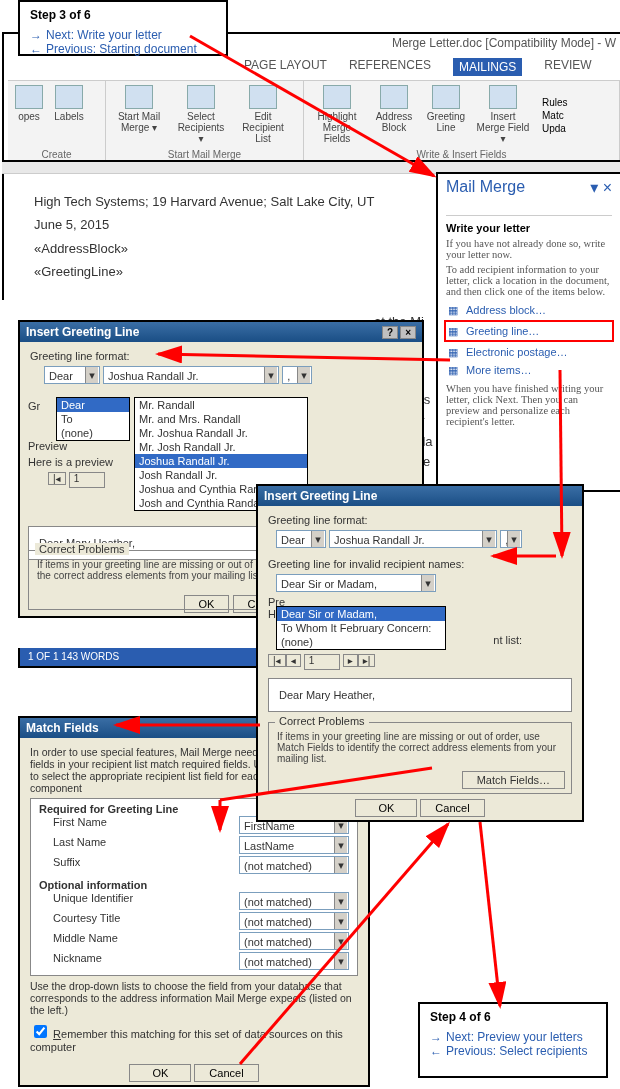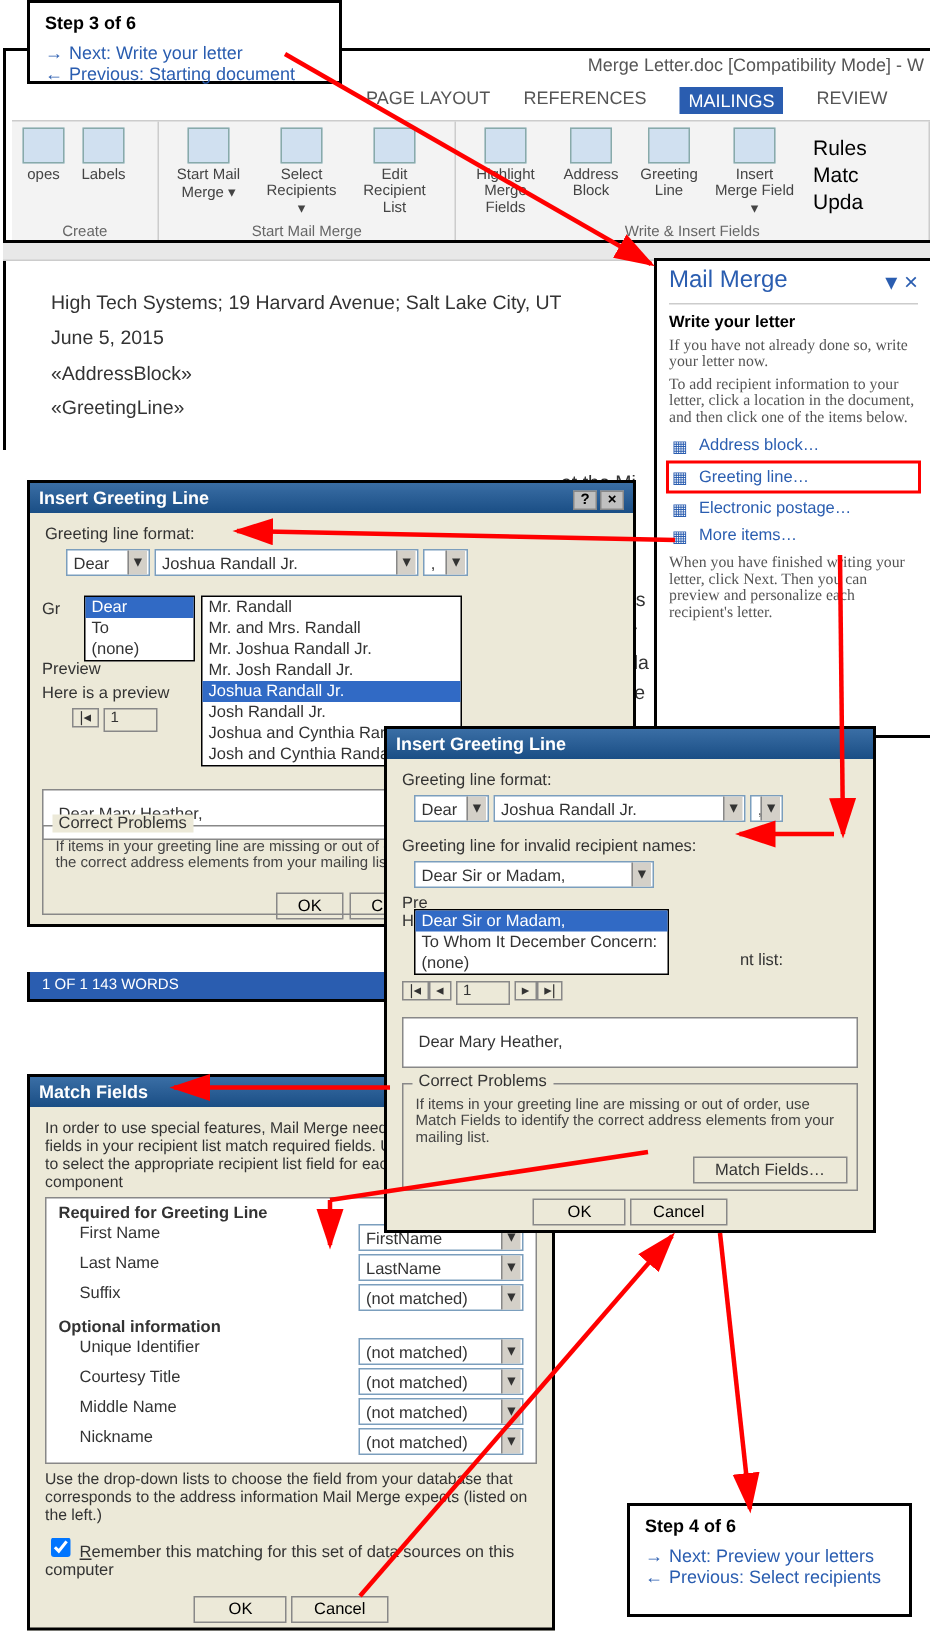--- a/index.html
+++ b/index.html
@@ -24,27 +24,27 @@
   #ribbon { left: 2px; top: 32px; right: 0; height: 130px; border: 2px solid #000; border-right: none; position: absolute; background: #fff; padding-top: 2px; }
   #title-bar { position: absolute; right: 4px; top: 2px; font-size: 12px; color: #555; }
   #tabs { position: absolute; top: 24px; left: 240px; display: flex; gap: 22px; font-size: 12px; }
   #tabs span { color: #555; }
   #tabs .active { background: #2a5db0; color: #fff; padding: 2px 6px; }
   #ribbon-body { position: absolute; top: 46px; left: 4px; right: 0; bottom: 0; border-top: 1px solid #ccc; background: #f3f3f3; display: flex; }
   .rgroup { border-right: 1px solid #ccc; padding: 4px 6px 14px; display: flex; gap: 8px; position: relative; }
   .rgroup .label { position: absolute; bottom: 0; left: 0; right: 0; text-align: center; font-size: 10px; color: #666; }
   .ritem { display: flex; flex-direction: column; align-items: center; width: 54px; font-size: 10px; text-align: center; color: #444; }
   .ricon { width: 28px; height: 24px; background: #d0e0f0; border: 1px solid #8aa; margin-bottom: 2px; }
-  .rrules { display: flex; flex-direction: column; gap: 2px; justify-content: center; font-size: 14px; padding-left: 4px; }
+  .rrules { display: flex; flex-direction: column; gap: 2px; justify-content: center; font-size: 10px; padding-left: 4px; }
   
   #ruler { position: absolute; left: 2px; top: 162px; right: 0; height: 12px; background: #e8e8e8; border-bottom: 1px solid #ccc; }
   #doc { position: absolute; left: 2px; top: 174px; right: 0; border-left: 2px solid #000; padding: 16px 30px; font-size: 13px; line-height: 1.8; color: #333; }
   
   #mmpanel { right: 0; top: 172px; width: 184px; height: 320px; border: 2px solid #000; border-right: none; position: absolute; background: #fff; padding: 4px 8px; font-size: 11px; }
-  #mmpanel .hdr { color: #2a5db0; font-size: 16px; display: flex; justify-content: space-between; border-bottom: 1px solid #ccc; padding-bottom: 4px; }
+  #mmpanel .hdr { color: #2a5db0; font-size: 16px; display: flex; justify-content: space-between; border-bottom: 1px solid #ccc; padding-bottom: 18px; }
   #mmpanel .sub { font-weight: bold; margin-top: 6px; font-size: 11px; }
   #mmpanel p { margin: 4px 0; color: #555; font-size: 10.5px; font-family: Liberation Serif, serif; }
   #mmpanel .opt { color: #2a5db0; font-size: 11px; padding: 3px 0 3px 20px; position: relative; cursor: pointer; }
   #mmpanel .opt::before { content: "▦"; position: absolute; left: 2px; color: #2a5db0; }
   
   #igl1 { left: 18px; top: 320px; width: 406px; border: 2px solid #000; position: absolute; background: #ece9d8; }
   .dlg-title { background: linear-gradient(#3a6ea5, #1a4e85); color: #fff; font-weight: bold; padding: 3px 6px; font-size: 12px; display: flex; justify-content: space-between; }
   .dlg-title .btns span { background: #c0c0c0; color: #000; border: 1px solid #888; padding: 0 4px; font-size: 10px; margin-left: 2px; }
   .dlg-body { padding: 8px 10px; font-size: 11px; color: #333; }
   .ddl { display: inline-block; background: #fff; border: 1px solid #7b9ebd; padding: 1px 14px 1px 4px; position: relative; height: 18px; line-height: 16px; font-size: 11px; }
@@ -245,21 +245,21 @@
       <span class="ddl" style="width:22px">,</span>
     </div>
     <div style="margin-top:10px">Greeting line for invalid recipient names:</div>
     <div style="margin:4px 0 0 8px">
       <span class="ddl" style="width:160px">Dear Sir or Madam,</span>
     </div>
     <div style="margin-top:4px">Pre</div>
     <div>Her</div>
     <div class="invalid-dd" style="top:100px; left:18px">
       <div class="sel">Dear Sir or Madam,</div>
-      <div>To Whom It December Concern:</div>
+      <div>To Whom It February Concern:</div>
       <div>(none)</div>
     </div>
     <div style="position:absolute; top:128px; right:60px">nt list:</div>
     <div style="margin-top:34px" class="nav-btns">
       <span>|◂</span><span>◂</span>
       <span class="nav-input">1</span>
       <span>▸</span><span>▸|</span>
     </div>
     <div class="preview-box" style="margin-top:8px">Dear Mary Heather,</div>
     <div class="gb" style="margin-top:10px; height:72px">

